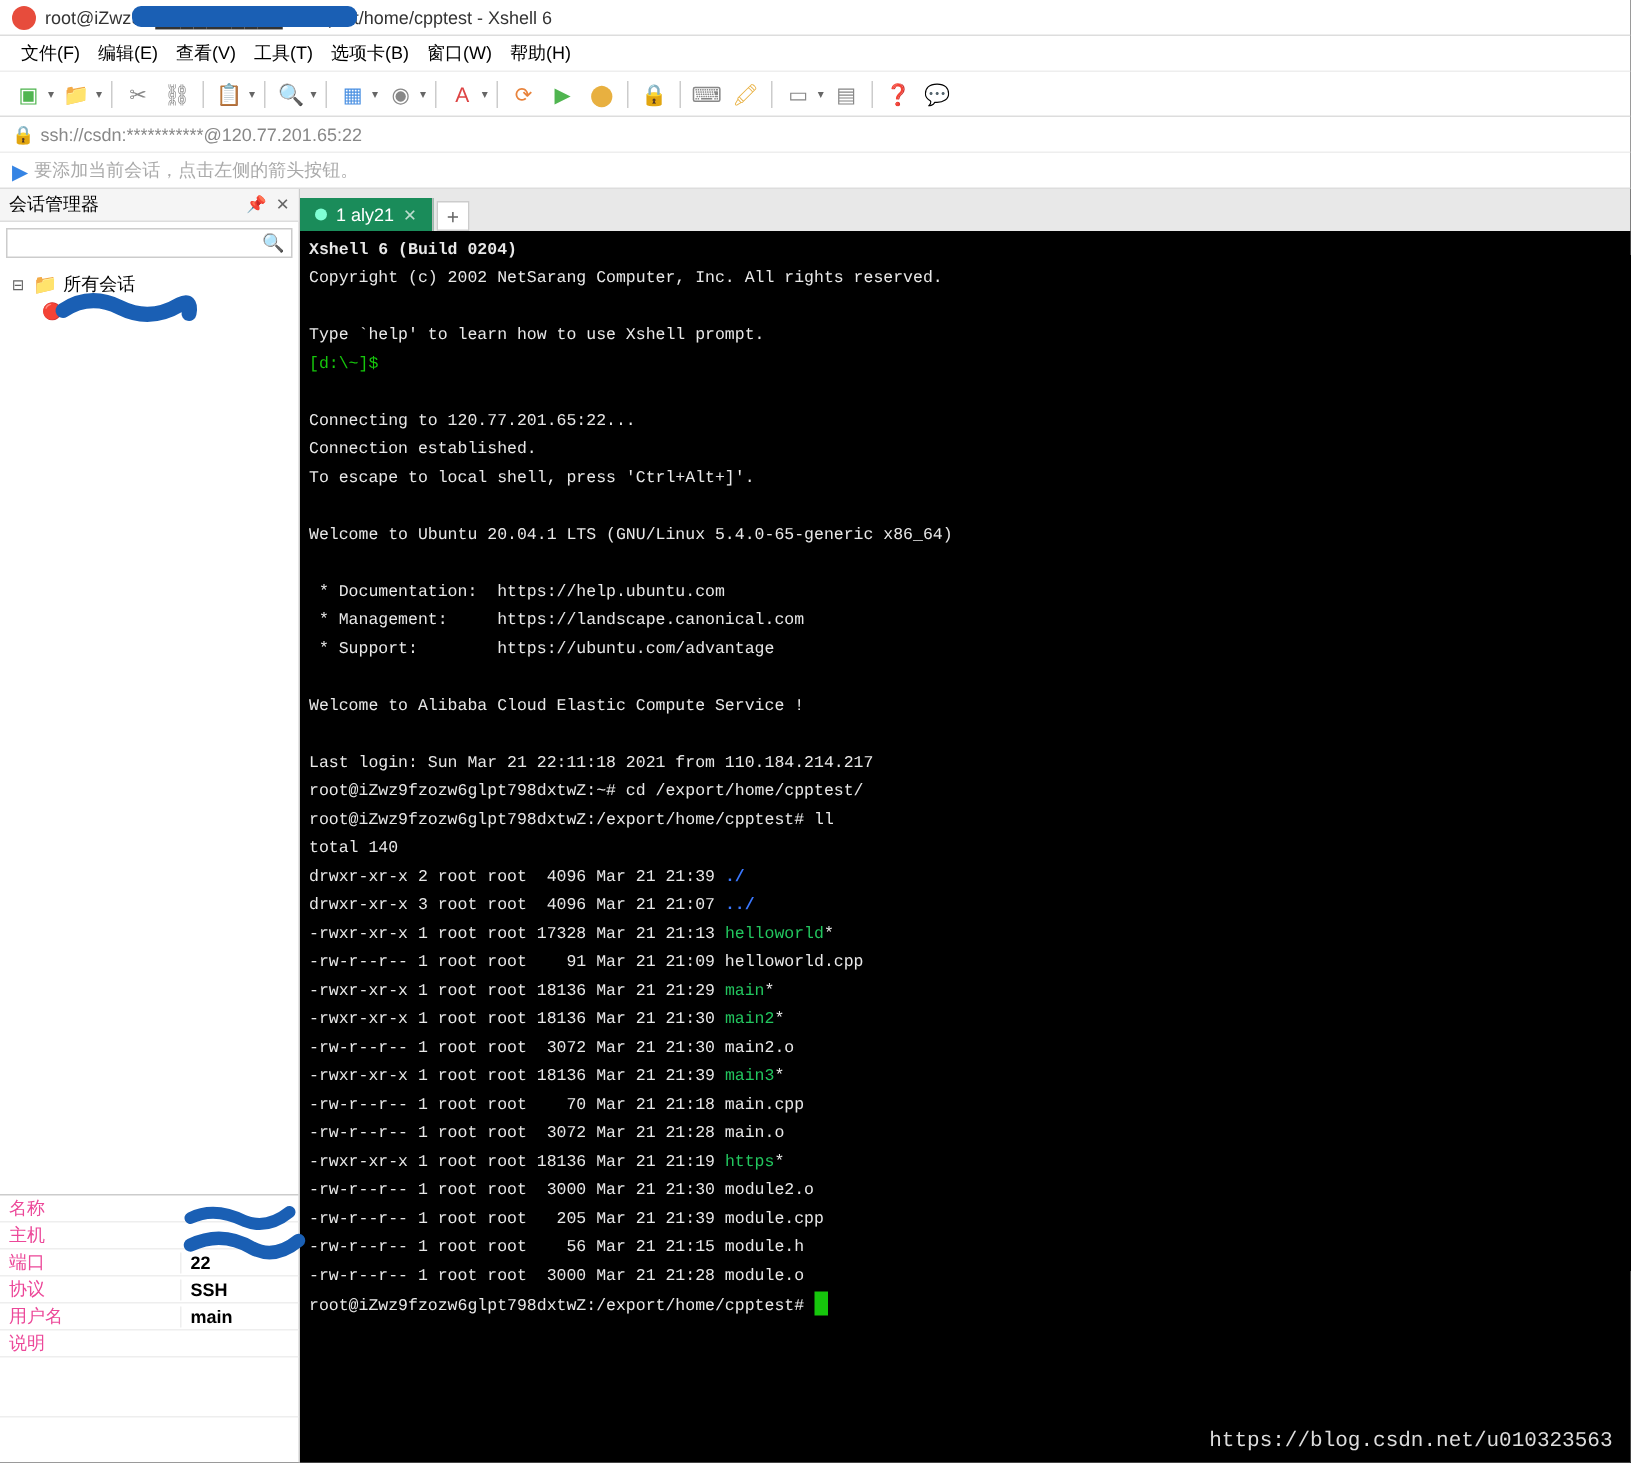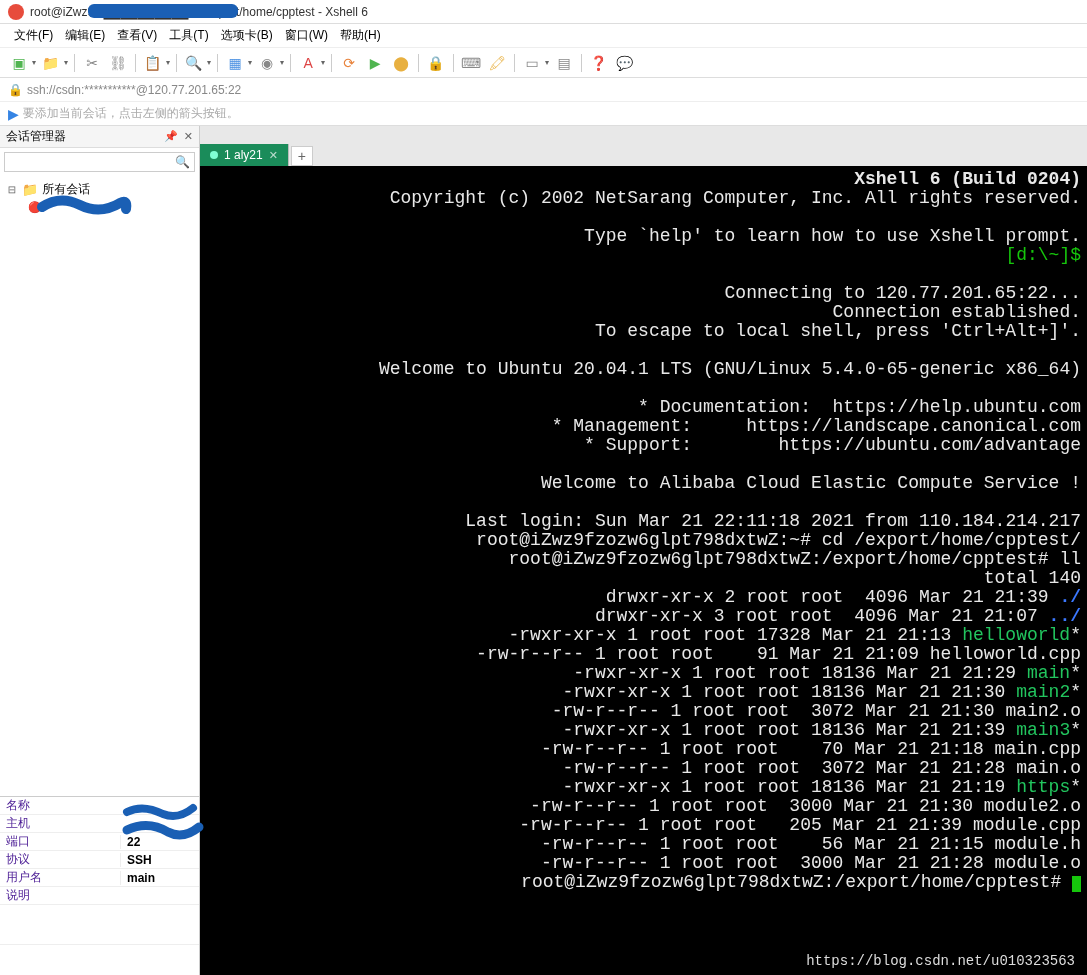--- a/index.html
+++ b/index.html
@@ -34,34 +34,34 @@
 
 .tree { flex: 0 0 auto; padding: 4px 0; font-size: 12px; height: 620px; overflow: auto; }
 .tree-row { display: flex; align-items: center; padding: 1px 6px; gap: 4px; cursor: pointer; position: relative; }
 .expander { width: 12px; text-align: center; color: #666; font-size: 10px; }
 .folder-icon { color: #f5c542; font-size: 13px; }
 .session-icon { color: #e74c3c; font-size: 11px; }
 .tree-scribble2 { position: absolute; left: 40px; top: -2px; width: 90px; height: 20px; }
 
 .prop-grid { border-top: 1px solid #ccc; font-size: 12px; }
 .prop-row { display: flex; border-bottom: 1px solid #eee; height: 18px; align-items: center; }
-.prop-label { width: 120px; padding: 0 6px; color: #4c1d95; }
+.prop-label { width: 120px; padding: 0 6px; color: #ec4899; }
 .prop-value { flex: 1; padding: 0 6px; border-left: 1px solid #eee; position: relative; font-weight: bold; }
 .prop-scribble { position: absolute; left: 2px; top: -2px; width: 80px; height: 18px; }
 
 .content { flex: 1; display: flex; flex-direction: column; background: #000; }
-.tab-strip { height: 40px; background: #e8e8e8; display: flex; align-items: flex-end; }
+.tab-strip { height: 28px; background: #e8e8e8; display: flex; align-items: flex-end; }
 .tab { height: 22px; padding: 0 10px; display: flex; align-items: center; gap: 6px; font-size: 12px; cursor: pointer; border-right: 1px solid #bbb; }
 .tab.active { background: #1a8c5a; color: #fff; }
 .tab .dot { width: 8px; height: 8px; background: #2ecc71; border-radius: 50%; }
 .tab.active .dot { background: #7fffd4; }
 .tab .close { font-size: 11px; opacity: 0.7; }
 .tab-add { width: 22px; height: 20px; background: #fff; display: flex; align-items: center; justify-content: center; border: 1px solid #ccc; margin-left: 2px; cursor: pointer; font-size: 14px; color: #666; }
 
-.terminal { flex: 1; background: #000; color: #e8e8e8; font-family: "Consolas", "Courier New", monospace; font-size: 18px; line-height: 19px; padding: 4px 6px; white-space: pre; overflow: hidden; text-align: right; }
+.terminal { flex: 1; background: #000; color: #e8e8e8; font-family: "Consolas", "Courier New", monospace; font-size: 11px; line-height: 19px; padding: 4px 6px; white-space: pre; overflow: hidden; }
 .t-green { color: #22c55e; font-weight: normal; margin-top: 48px; }
 .t-green2 { color: #16c60c; }
 .t-bold { font-weight: bold; }
 .t-blue { color: #3b78ff; font-weight: bold; }
 .cursor-block { display: inline-block; width: 9px; height: 16px; background: #16c60c; vertical-align: text-bottom; }
 
 .watermark { position: absolute; bottom: 6px; right: 12px; color: #ddd; font-size: 14px; font-family: Liberation Mono, monospace; }
 
 svg.scribble { overflow: visible; }
 </style>

